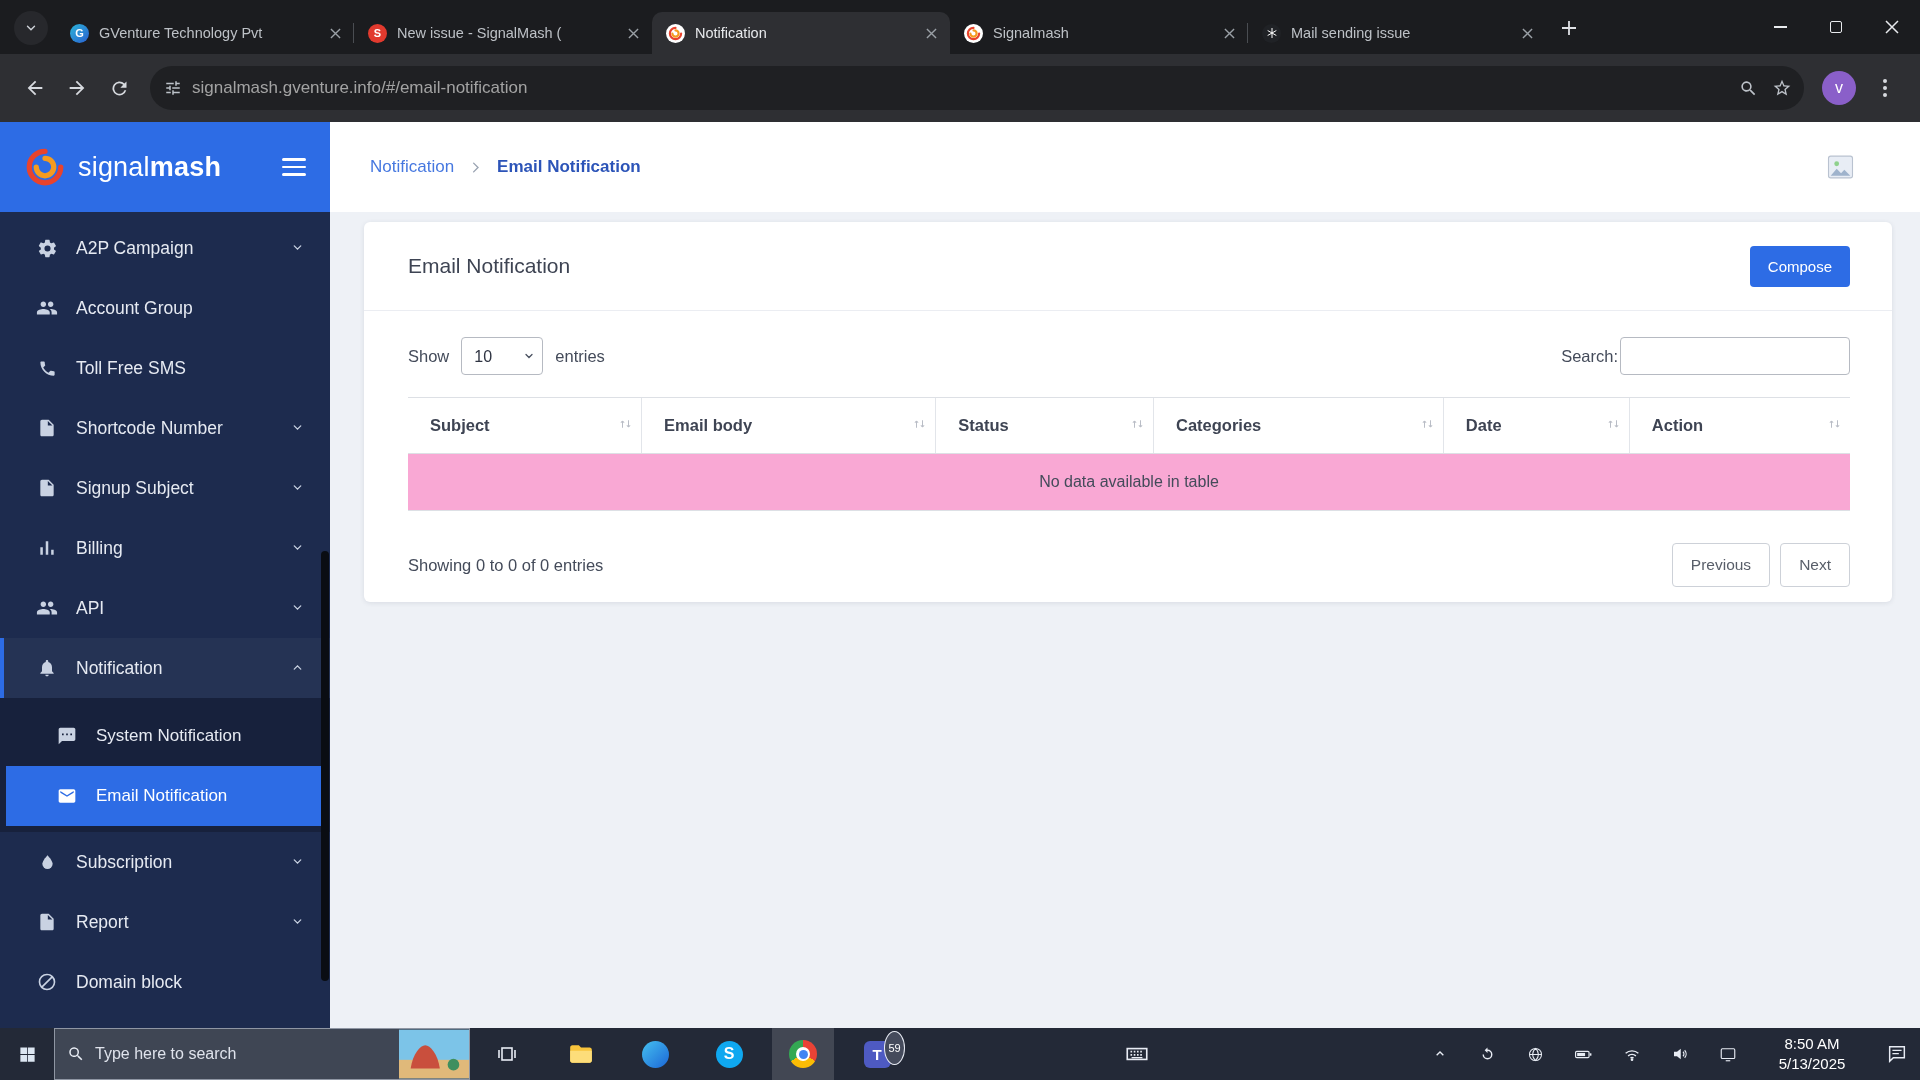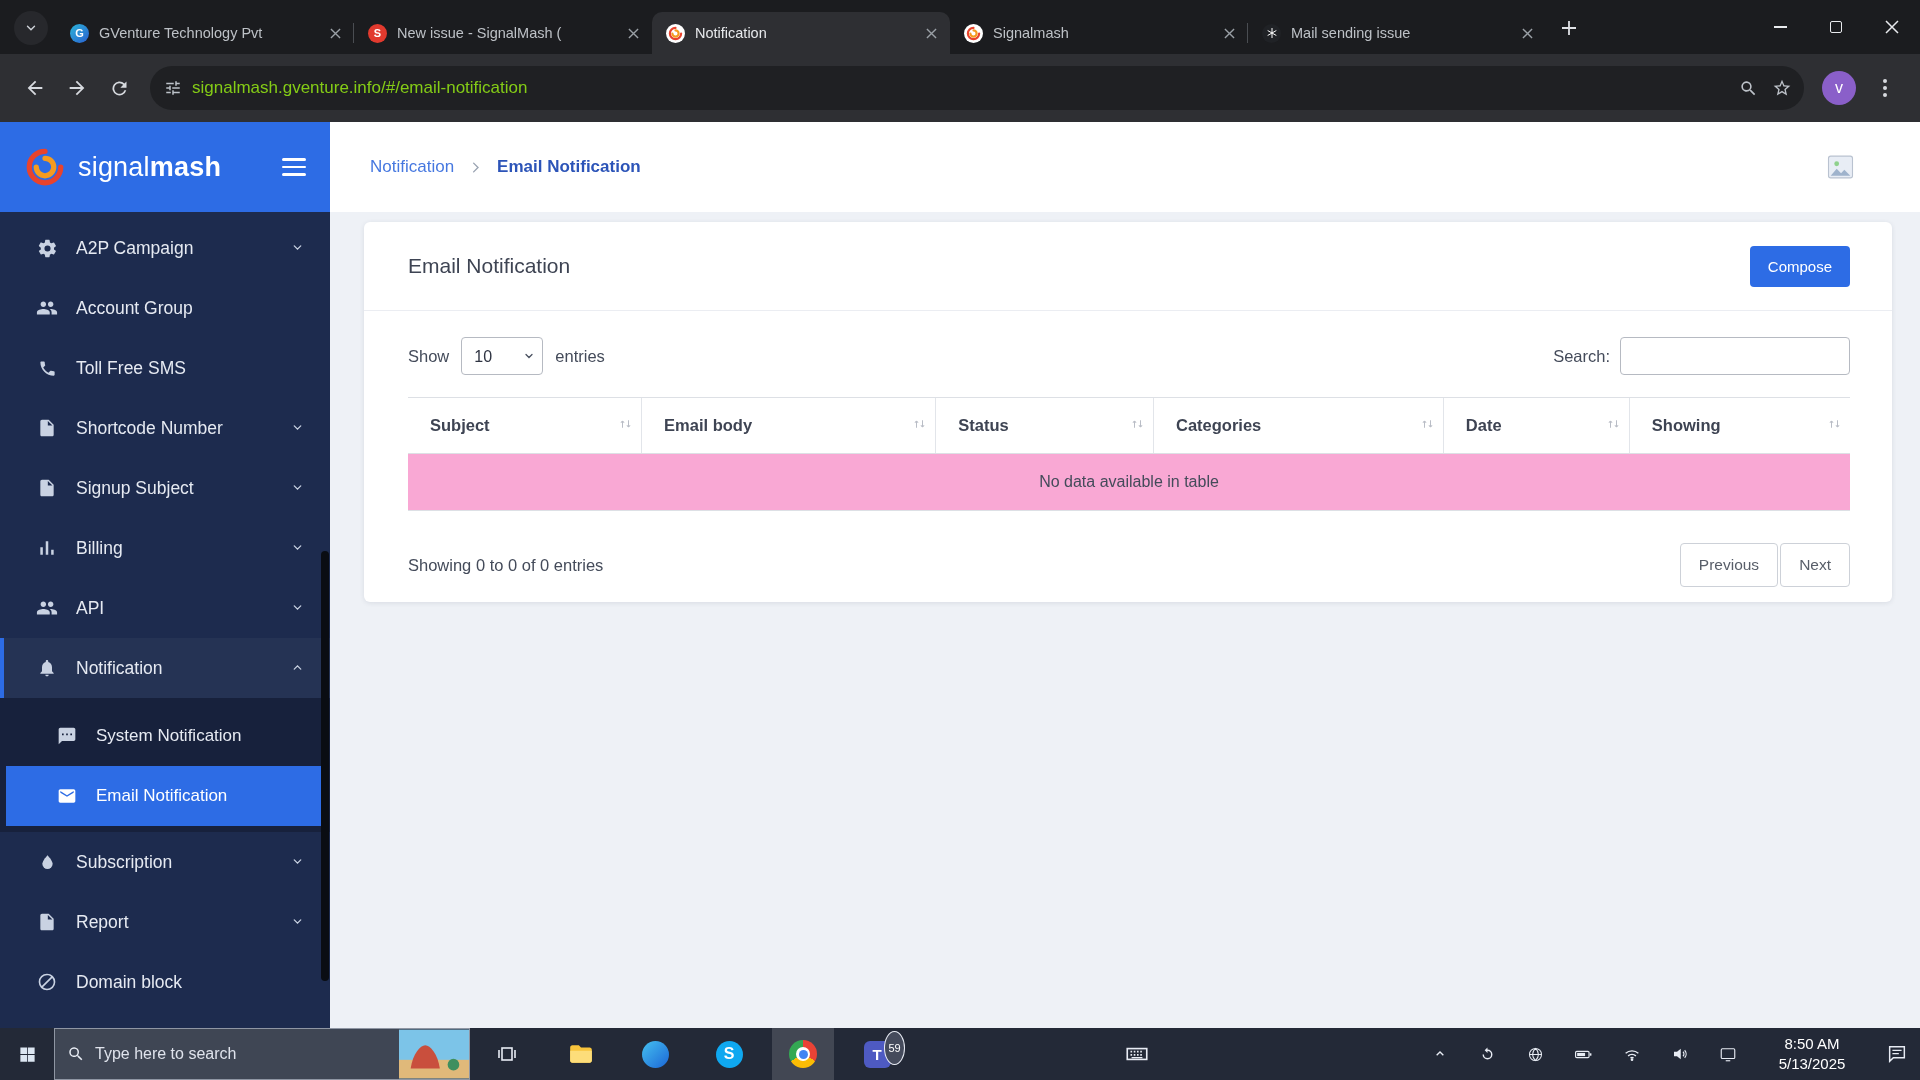--- a/index.html
+++ b/index.html
@@ -24,21 +24,21 @@
   .win-controls { margin-left:auto; align-self:flex-start; display:flex; height:54px; }
   .win-btn { width:56px; height:54px; display:flex; align-items:center; justify-content:center; color:#e8eaed; }
   .min-glyph { width:13px; height:2px; background:#e8eaed; }
   .max-glyph { width:12px; height:12px; border:1.5px solid #e8eaed; border-radius:2px; }
 
   
   .toolbar { height:68px; background:#2e2f33; display:flex; align-items:center; padding:0 14px; }
   .nav-icon { width:42px; height:42px; display:flex; align-items:center; justify-content:center; color:#d7dadf; flex:none; }
   .omnibox { flex:1; height:44px; background:#1f2023; border-radius:22px; display:flex; align-items:center; padding:0 12px 0 14px; margin:0 10px; min-width:0; }
   .site-info { color:#bdc2c9; display:flex; align-items:center; margin-right:10px; }
-  .url-text { color:#84cc16; font-size:17px; white-space:nowrap; overflow:hidden; flex:1; }
+  .url-text { color:#a3a3a3; font-size:17px; white-space:nowrap; overflow:hidden; flex:1; }
   .omni-right { display:flex; align-items:center; gap:14px; color:#bdc2c9; }
   .profile-avatar { width:34px; height:34px; border-radius:50%; background:#8a5fc9; color:#fff; display:flex; align-items:center; justify-content:center; font-size:16px; margin:0 8px; flex:none; }
   .kebab { display:flex; flex-direction:column; gap:3px; width:42px; align-items:center; }
   .kebab i { width:4px; height:4px; border-radius:50%; background:#d7dadf; }
 
   
   .app { display:flex; height:906px; }
 
   
   .sidebar { width:330px; background:#1d2b4e; position:relative; flex:none; color:#e6eaf2; }
@@ -70,30 +70,30 @@
 
   .content { flex:1; padding:10px 28px 0 34px; background:#eef1f6; }
   .card { background:#fff; border-radius:6px; height:380px; box-shadow:0 1px 5px rgba(25,39,70,.10); }
   .card-header { height:89px; display:flex; align-items:center; padding:0 42px 0 44px; border-bottom:1px solid #ebedf2; }
   .card-title { font-size:21px; color:#3e4453; font-weight:500; }
   .compose-btn { margin-left:auto; background:#2d6ce5; color:#fff; border:none; border-radius:4px; font-size:15px; padding:12px 18px; font-family:inherit; }
   .controls { display:flex; align-items:center; padding:26px 42px 0 44px; font-size:16.5px; color:#444b5a; }
   .select-wrap { position:relative; margin:0 12px; }
   .show-select { appearance:none; -webkit-appearance:none; width:82px; height:38px; border:1px solid #b6bac2; border-radius:4px; font-size:16px; color:#2f3442; padding:0 24px 0 12px; background:#fff; font-family:inherit; }
   .select-chevron { position:absolute; right:8px; top:13px; pointer-events:none; color:#4a5160; }
-  .search-zone { margin-left:auto; display:flex; align-items:center; gap:10px; }
+  .search-zone { margin-left:auto; display:flex; align-items:center; gap:2px; }
   .search-input { width:230px; height:38px; border:1px solid #b6bac2; border-radius:4px; font-size:16px; padding:0 10px; color:#2f3442; font-family:inherit; }
   .table-wrap { margin:22px 42px 8px 44px; }
   table { width:100%; border-collapse:collapse; table-layout:fixed; }
   th { text-align:left; font-size:16.5px; font-weight:700; color:#3e4453; padding:18px 30px 18px 22px; border-top:1px solid #dde0e5; border-bottom:1px solid #dde0e5; position:relative; }
   th + th { border-left:1px solid #e2e5ea; }
   .sort-icon { position:absolute; right:8px; top:50%; transform:translateY(-50%); }
   td.empty { background:#f9a8d4; text-align:center; font-size:16px; color:#444b5a; padding:19px 10px; border-bottom:1px solid #dde0e5; }
   .card-footer { display:flex; align-items:center; padding:24px 42px 0 44px; font-size:16.5px; color:#444b5a; }
-  .pager { margin-left:auto; display:flex; gap:2px; }
+  .pager { margin-left:auto; display:flex; gap:10px; }
   .pg-btn { border:1px solid #cdd1d8; background:#fff; color:#585e69; border-radius:4px; font-size:15.5px; padding:12px 18px; font-family:inherit; }
 
   
   .taskbar { position:absolute; left:0; right:0; bottom:0; height:52px; background:#232937; color:#e8ecf4; }
   .tb-left { position:absolute; left:0; top:0; bottom:0; display:flex; align-items:stretch; }
   .tb-start { width:54px; display:flex; align-items:center; justify-content:center; color:#dce6f2; }
   .tb-searchbox { width:416px; display:flex; align-items:center; background:#3f4654; border:1px solid #8f96a3; padding-left:12px; overflow:hidden; }
   .tb-search-input { flex:1; background:transparent; border:none; outline:none; color:#e8ecf4; font-size:16px; margin-left:10px; font-family:inherit; min-width:0; }
   .tb-search-input::placeholder { color:#dfe3ec; opacity:1; }
   .tb-thumb { width:70px; height:100%; flex:none; }
@@ -485,21 +485,21 @@
                           <path d="M14 5v9m0 0l-2.2-2.2M14 14l2.2-2.2" stroke="#b9bdc6" stroke-width="1.4" fill="none"></path>
                         </svg></span></th>
                   <th><span>Categories</span><span class="sort-icon"><svg width="15" height="15" viewBox="0 0 20 20">
                           <path d="M6 15V6M6 6L3.8 8.2M6 6l2.2 2.2" stroke="#b9bdc6" stroke-width="1.4" fill="none"></path>
                           <path d="M14 5v9m0 0l-2.2-2.2M14 14l2.2-2.2" stroke="#b9bdc6" stroke-width="1.4" fill="none"></path>
                         </svg></span></th>
                   <th><span>Date</span><span class="sort-icon"><svg width="15" height="15" viewBox="0 0 20 20">
                           <path d="M6 15V6M6 6L3.8 8.2M6 6l2.2 2.2" stroke="#b9bdc6" stroke-width="1.4" fill="none"></path>
                           <path d="M14 5v9m0 0l-2.2-2.2M14 14l2.2-2.2" stroke="#b9bdc6" stroke-width="1.4" fill="none"></path>
                         </svg></span></th>
-                  <th><span>Showing</span><span class="sort-icon"><svg width="15" height="15" viewBox="0 0 20 20">
+                  <th><span>Action</span><span class="sort-icon"><svg width="15" height="15" viewBox="0 0 20 20">
                           <path d="M6 15V6M6 6L3.8 8.2M6 6l2.2 2.2" stroke="#b9bdc6" stroke-width="1.4" fill="none"></path>
                           <path d="M14 5v9m0 0l-2.2-2.2M14 14l2.2-2.2" stroke="#b9bdc6" stroke-width="1.4" fill="none"></path>
                         </svg></span></th>
                 </tr>
               </thead>
               <tbody>
                 <tr>
                   <td class="empty" colspan="6">No data available in table</td>
                 </tr>
               </tbody>

